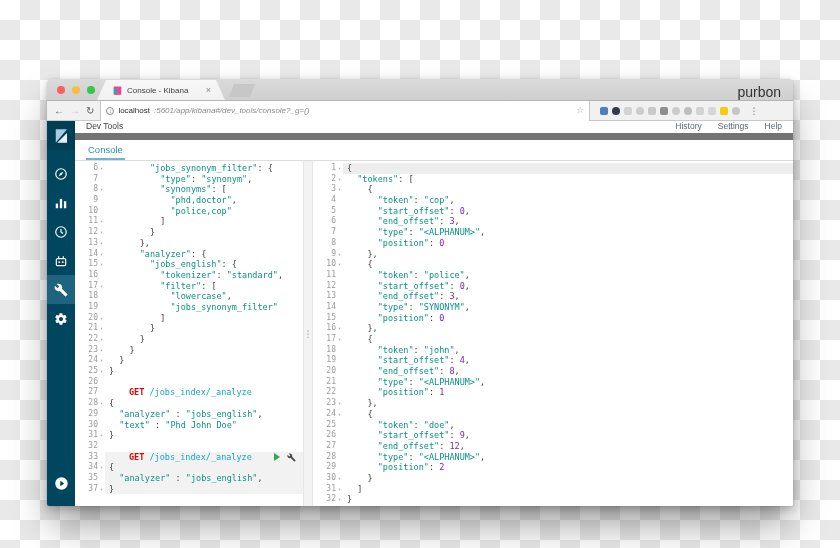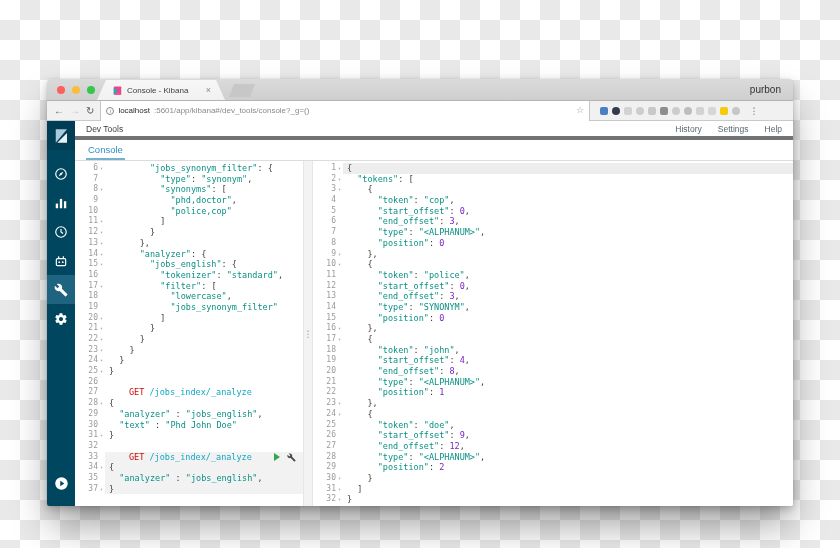--- a/index.html
+++ b/index.html
@@ -34,58 +34,58 @@
     background:linear-gradient(#f7f7f7,#f1f1f1);
     clip-path:polygon(9px 0, calc(100% - 9px) 0, 100% 100%, 0 100%);
     display:flex; align-items:center; padding:0 14px 0 16px; gap:5px;
   }
   .tab-title { font-size:8px; color:#3d3d3d; white-space:nowrap; flex:1; }
   .tab-close { font-size:9px; color:#8a8a8a; line-height:1; }
   .newtab {
     position:absolute; left:182px; bottom:3px; width:26px; height:13px;
     background:#c7c7c7; clip-path:polygon(5px 0, 100% 0, calc(100% - 5px) 100%, 0 100%);
   }
-  .profile { position:absolute; right:12px; top:5px; font-size:10px; color:#333; }
+  .profile { position:absolute; right:12px; top:5px; font-size:14px; color:#333; }
   .toolbar {
     height:20px; background:#f1f1f1; border-bottom:1px solid #c9c9c9;
     display:flex; align-items:center; padding:0 7px; gap:6px;
   }
   .navbtn { font-size:10px; line-height:1; color:#5a5a5a; }
   .navbtn.disabled { color:#bfbfbf; }
   .urlbar {
     flex:0 0 490px; height:14px; background:#fff; border:1px solid #c6c6c6; border-radius:3px;
     display:flex; align-items:center; gap:4px; padding:12px 5px; font-size:8px; color:#333;
   }
   .info-badge {
     width:8px; height:8px; border:1px solid #8a8a8a; border-radius:50%;
     font-size:6px; color:#8a8a8a; display:flex; align-items:center; justify-content:center;
     font-style:italic; flex:none;
   }
   .url-host { color:#2b2b2b; }
-  .url-rest { color:#8a8a8a; white-space:nowrap; overflow:hidden; }
+  .url-rest { color:#8a8a8a; white-space:nowrap; overflow:hidden;font-style:italic; }
   .star { margin-left:auto; font-size:9px; color:#9a9a9a; line-height:1; }
   .extrow { display:flex; align-items:center; gap:4px; margin-left:4px; }
   .ext { width:8px; height:8px; flex:none; }
   .ext.circle { border-radius:50%; }
   .ext.square { border-radius:2px; }
   .menu-dots { font-size:9px; color:#555; margin-left:3px; letter-spacing:0; }
   
   .app { display:flex; height:385px; }
   .sidebar { width:28px; background:#00465f; display:flex; flex-direction:column; align-items:center; }
   .logo { width:28px; height:29px; background:#003e55; display:flex; align-items:center; justify-content:center; }
   .side-items { margin-top:9px; display:flex; flex-direction:column; width:100%; }
   .side-item { width:100%; height:29px; display:flex; align-items:center; justify-content:center; }
   .side-item.active { background:#1e6480; }
   .side-item svg { width:14px; height:14px; }
   .collapse { margin-top:auto; margin-bottom:8px; }
   .collapse svg { width:15px; height:15px; }
   .main { flex:1; display:flex; flex-direction:column; background:#fff; min-width:0; }
   .devbar {
-    height:19px; display:flex; align-items:center; justify-content:space-between;
-    padding:0 11px; border-bottom:4px solid #737373;
+    height:19px; display:flex; justify-content:space-between;
+    padding:0 11px; border-bottom:7px solid #737373;
   }
   .devbar-title { font-size:8.5px; color:#424242; }
   .devbar-links { display:flex; gap:16px; font-size:8.5px; color:#5a6770; }
   .tabrow { height:21px; border-bottom:1px solid #dcdcdc; display:flex; align-items:center; }
   .console-tab {
     margin-left:11px; font-size:9.5px; color:#2e8ebe; padding:3px 2px 3px 2px;
     border-bottom:2px solid #74b2cd;
   }
   
   .editors { flex:1; display:flex; font-family:"DejaVu Sans Mono", monospace; font-size:8.5px; min-height:0; }
@@ -102,21 +102,21 @@
   .gut .num { font-size:8px; color:#9b9b9b; }
   .gut .fold { width:7px; font-size:5px; color:#adadad; text-align:center; }
   .gut-hl { background:#d9d9d9; }
   .code { flex:1; white-space:pre; color:#3c3c3c; padding-left:4px; min-width:0; }
   .hl-block { background:#f2f2f2; }
   .hl-line { background:#e6e6e6; }
   .hl-sel { background:#ededed; }
   .tk-d { color:#3c3c3c; }
   .tk-s { color:#0a9185; }
   .tk-n { color:#7b24c9; }
-  .tk-m { color:#ce0a0a; font-weight:normal;padding-left:20px; }
+  .tk-m { color:#ce0a0a; font-weight:bold;padding-left:20px; }
   .tk-u { color:#13a8c4; }
   .tk-cur { display:inline-block; width:0; border-left:1px solid #111; height:9px; vertical-align:-1px; }
   .actions { position:absolute; right:7px; top:1px; display:flex; align-items:center; gap:7px; }
   .play { width:0; height:0; border-left:6px solid #2fa84f; border-top:4px solid transparent; border-bottom:4px solid transparent; }
   .actions svg { width:9px; height:9px; }
 </style>
 </head>
 <body>
 
 <div class="window">

